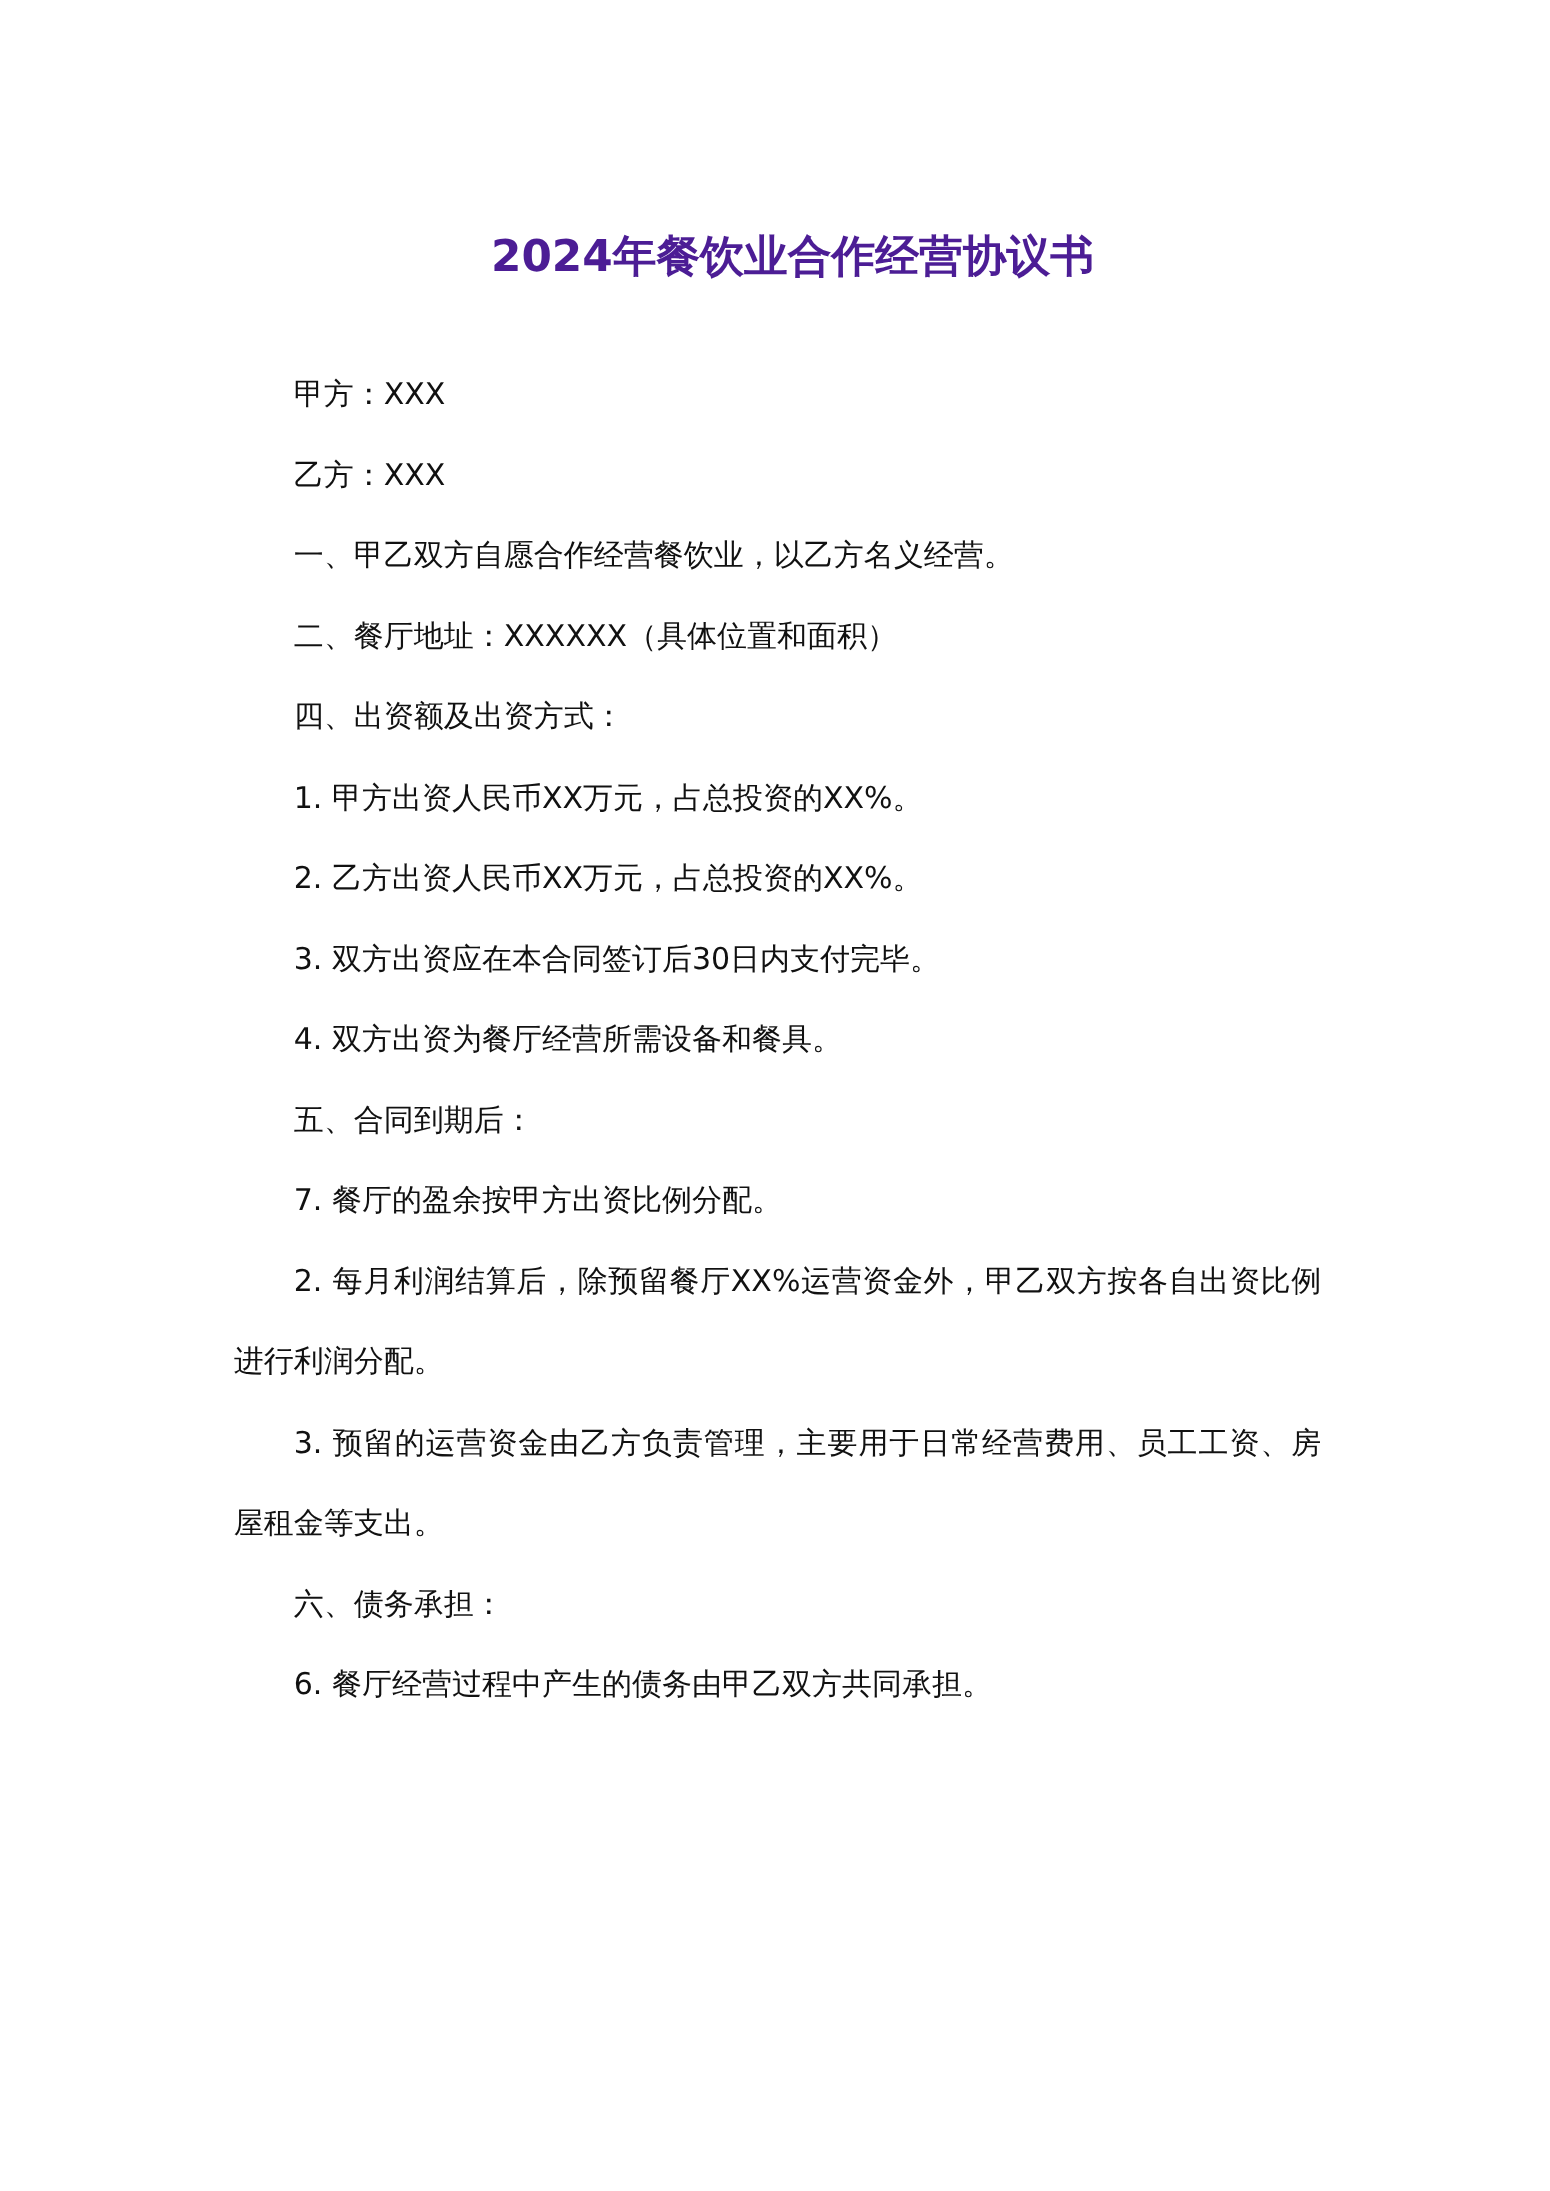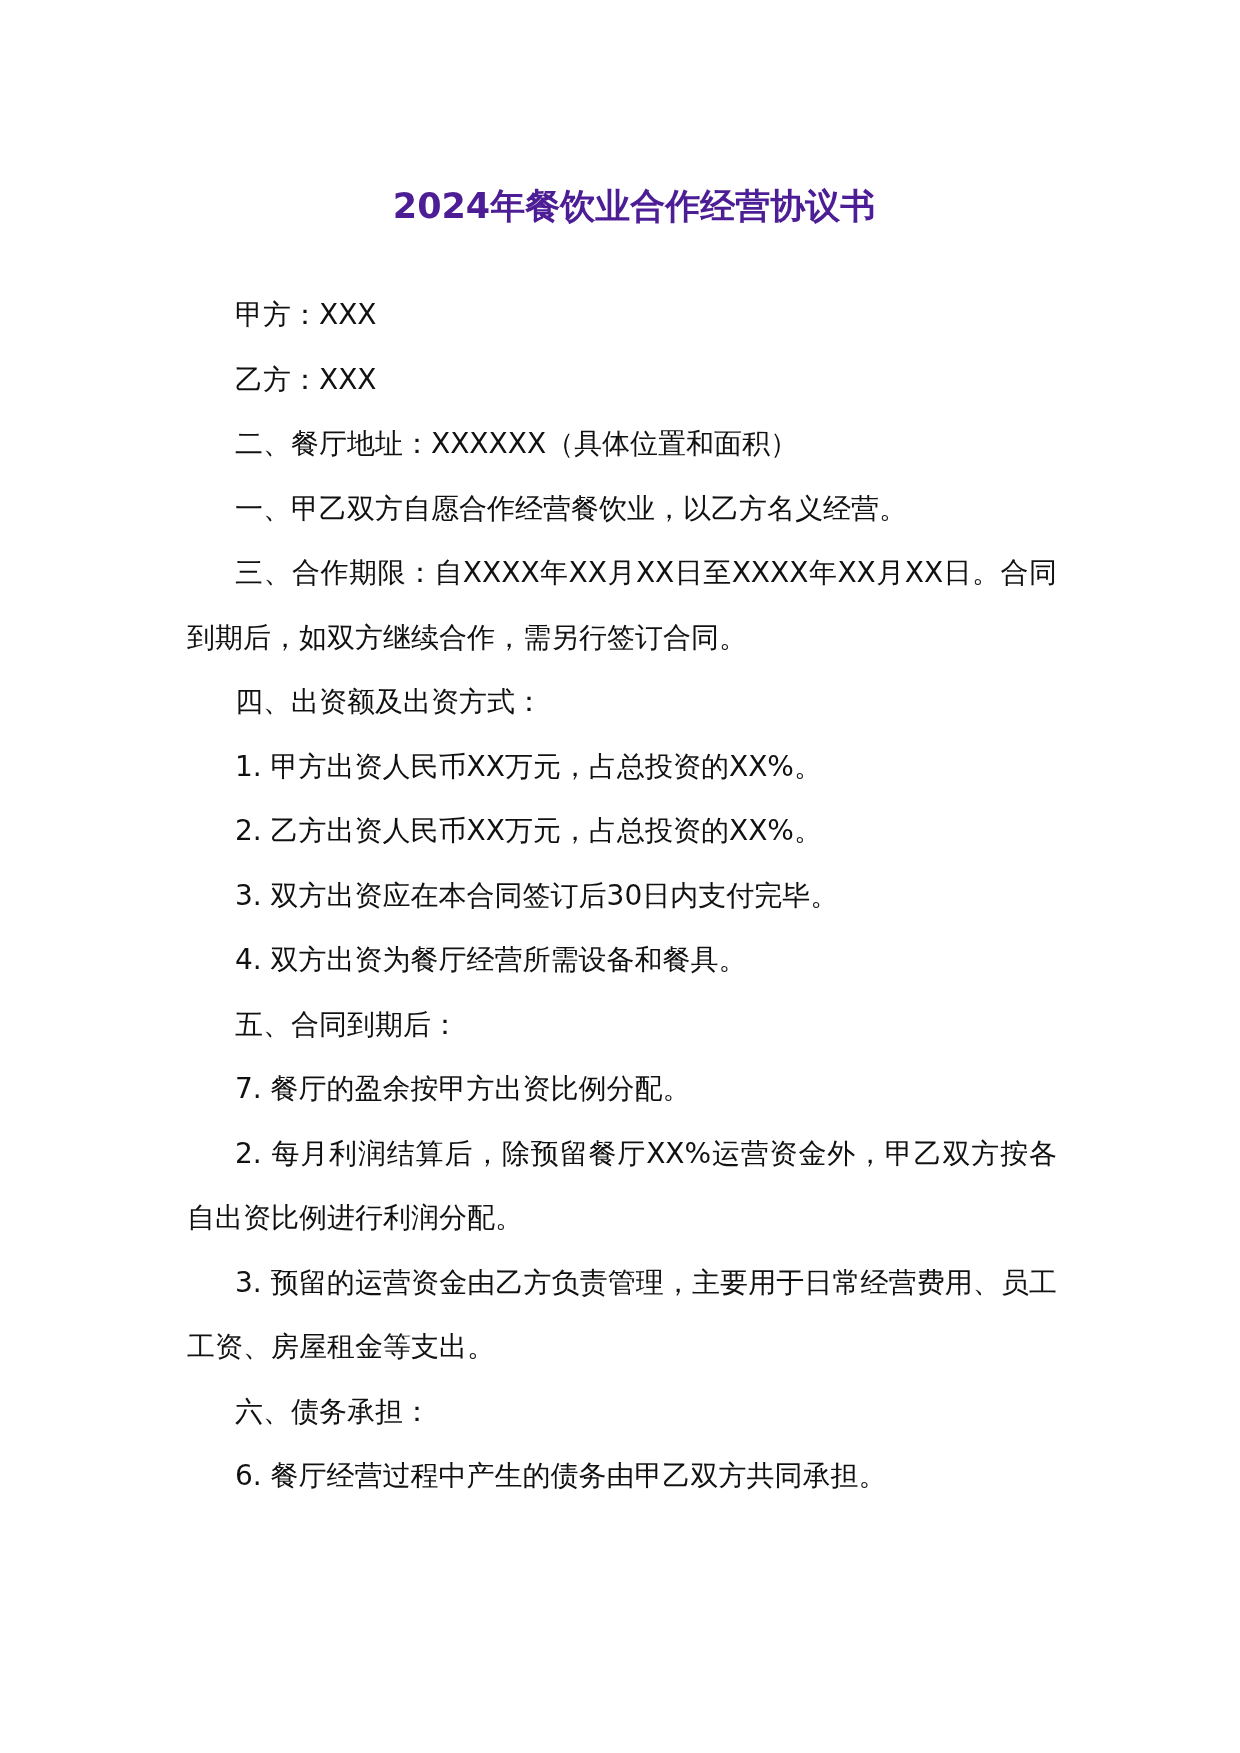--- a/index.html
+++ b/index.html
@@ -33,44 +33,43 @@
       font-weight: bold;
       line-height: 50px;
       letter-spacing: 0px;
       color: #4c1d95;
     }
     .body {
       position: absolute;
       left: 187px;
       top: 283px;
       width: 870px;
-      font-size: 28px;
+      font-size: 24px;
       line-height: 64.5px;
       color: #111111;
     }
     .para {
       margin: 0;
       padding: 0;
       text-indent: 48px;
       text-align: justify;
       text-justify: inter-character;
     }
   </style>
 </head>
 <body>
 
 <div class="page">
   <h1 class="title">2024年餐饮业合作经营协议书</h1>
 
   <div class="body">
     <p class="para">甲方：XXX</p>
     <p class="para">乙方：XXX</p>
+    <p class="para">一、甲乙双方自愿合作经营餐饮业，以乙方名义经营。</p>
     <p class="para">二、餐厅地址：XXXXXX（具体位置和面积）</p>
-    <p class="para">一、甲乙双方自愿合作经营餐饮业，以乙方名义经营。</p>
-    <p class="para">三、合作期限：自XXXX年XX月XX日至XXXX年XX月XX日。合同到期后，如双方继续合作，需另行签订合同。</p>
     <p class="para">四、出资额及出资方式：</p>
     <p class="para">1. 甲方出资人民币XX万元，占总投资的XX%。</p>
     <p class="para">2. 乙方出资人民币XX万元，占总投资的XX%。</p>
     <p class="para">3. 双方出资应在本合同签订后30日内支付完毕。</p>
     <p class="para">4. 双方出资为餐厅经营所需设备和餐具。</p>
     <p class="para">五、合同到期后：</p>
     <p class="para">7. 餐厅的盈余按甲方出资比例分配。</p>
     <p class="para">2. 每月利润结算后，除预留餐厅XX%运营资金外，甲乙双方按各自出资比例进行利润分配。</p>
     <p class="para">3. 预留的运营资金由乙方负责管理，主要用于日常经营费用、员工工资、房屋租金等支出。</p>
     <p class="para">六、债务承担：</p>

